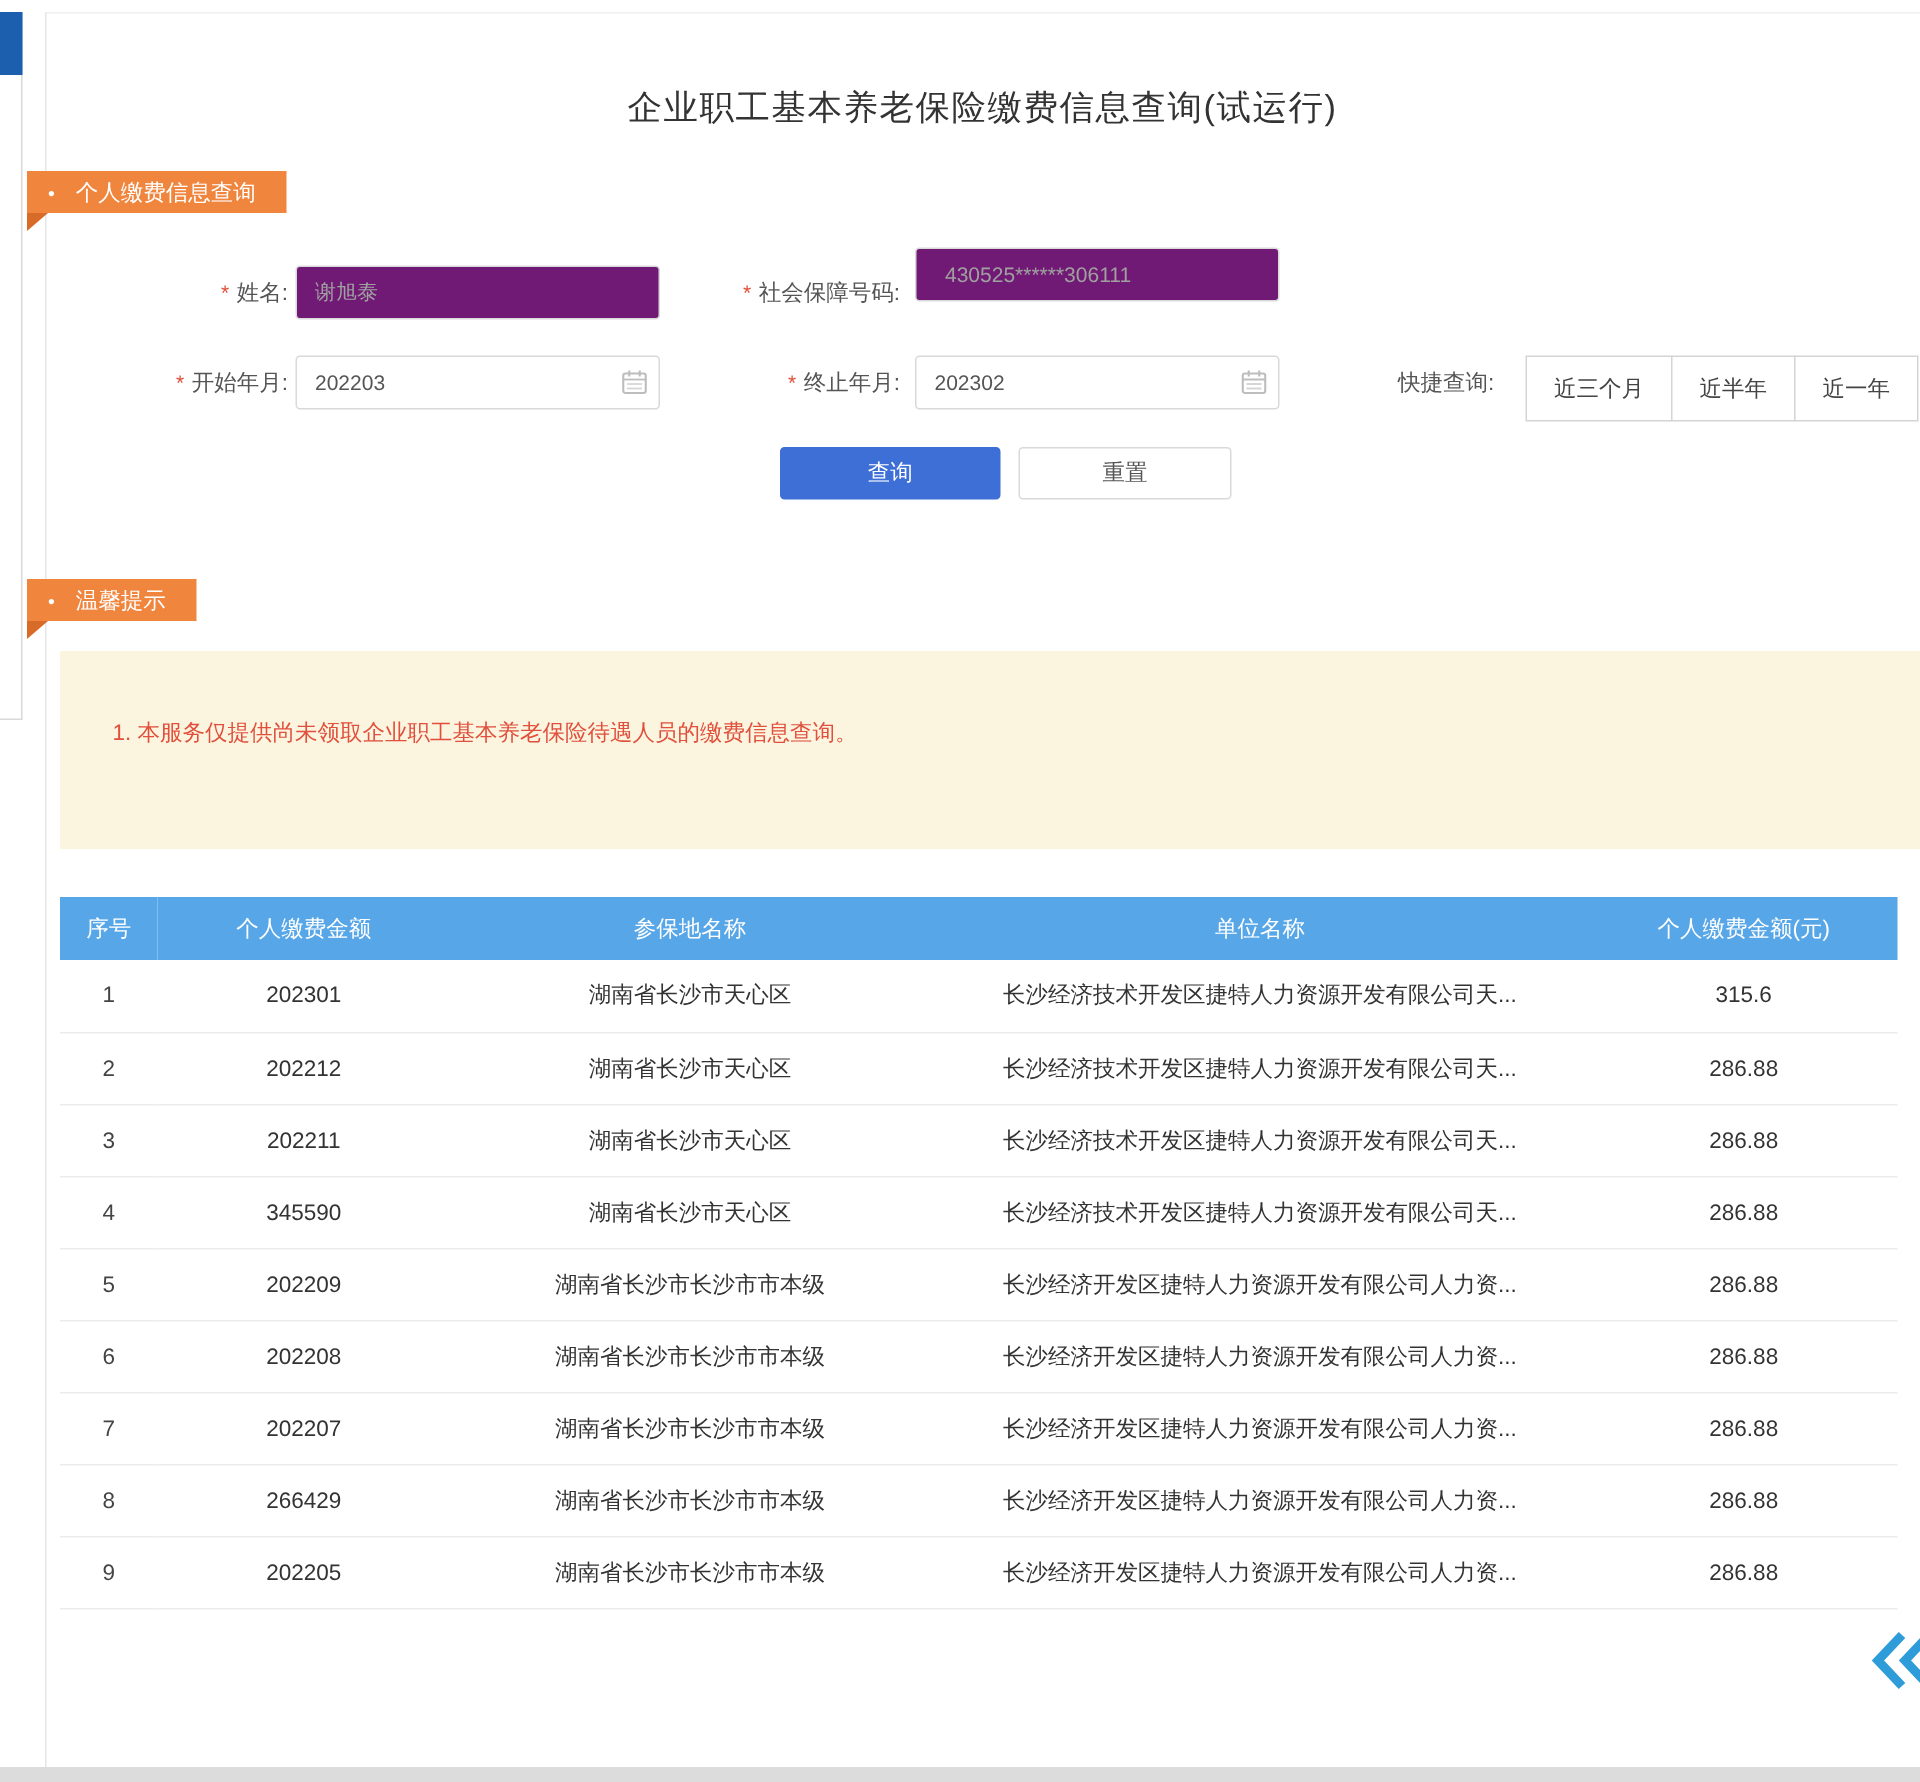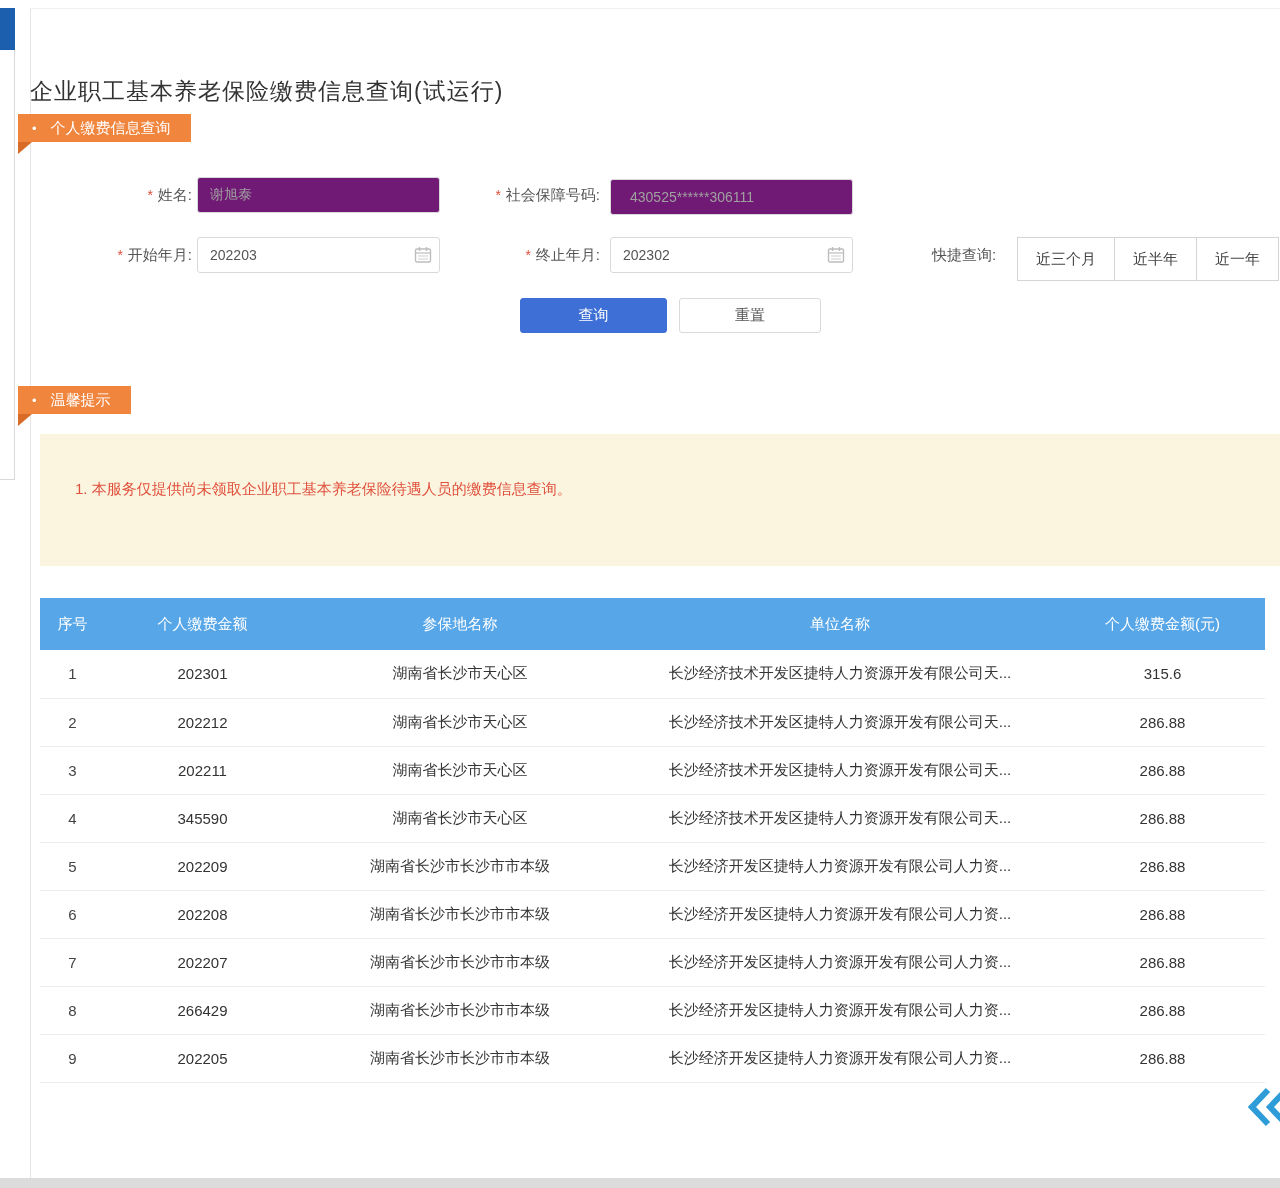--- a/index.html
+++ b/index.html
@@ -8,22 +8,22 @@
   .abs { position:absolute; }
 
   
   .left-strip { left:0; top:8px; width:15px; height:472px; background:#fff;
                 border-right:1px solid #d9d9d9; border-bottom:1px solid #d9d9d9; }
   .blue-tab   { left:0; top:8px; width:15px; height:42px; background:#1b5fae; }
   .main-panel { left:30px; top:8px; right:0; bottom:10px; background:#fff;
                 border-left:1px solid #e6e6e6; border-top:1px solid #f0f0f0; }
   .bottom-bar { left:0; bottom:0; width:1280px; height:10px; background:#dcdcdc; }
 
-  .page-title { left:30px; top:56px; width:1250px; text-align:left;
-                font-size:23px; color:#333; letter-spacing:1px;margin-top:20px; }
+  .page-title { left:30px; top:56px; width:1250px; text-align:center;
+                font-size:23px; color:#333; letter-spacing:1px; }
 
   
   .ribbon { height:28px; background:#f0853e; color:#fff; font-size:15px;
             display:flex; align-items:center; padding:0 20px 0 14px; z-index:3; }
   .ribbon .dot { font-size:13px; margin-right:14px; color:#fff; }
   .fold { width:14px; height:12px; background:#d96b28;
           clip-path:polygon(0 0,100% 0,0 100%); z-index:2; }
 
   
   .lbl { font-size:15px; color:#555; text-align:right; }
@@ -45,21 +45,21 @@
   .btn-plain   { width:142px; background:#fff; border:1px solid #d9d9d9; color:#555; }
 
   
   .notice { left:40px; top:434px; width:1240px; height:132px; background:#fbf5e0;
             padding:42px 16px 0 35px; }
   .tip-line { font-size:15px; color:#e0503c; line-height:25px; }
 
   
   .data-table { left:40px; top:598px; width:1225px; border-collapse:collapse; }
   .data-table th { background:#57a6e8; color:#fff; font-weight:normal; font-size:15px;
-                   height:52px; }
+                   height:42px; }
   .data-table td { height:48px; text-align:center; font-size:15px; color:#333;
                    background:#fff; border-bottom:1px solid #ececec; }
   .data-table tr td:first-child { color:#444; }
 
   .chevrons { left:1248px; top:1084px; color:#2e9cd8; }
 </style>
 </head>
 <body>
 
 <div class="abs left-strip"></div>
@@ -76,21 +76,21 @@
 <div class="abs fold" style="left:18px; top:142px;"></div>
 
 <div class="abs lbl" style="left:70px; top:186px; width:122px;">
   <span class="req">*</span><span>姓名:</span>
 </div>
 <input class="abs inp disabled" style="left: 197px; top: 177px;" readonly="" value="谢旭泰">
 
 <div class="abs lbl" style="left:455px; top:186px; width:145px;">
   <span class="req">*</span><span>社会保障号码:</span>
 </div>
-<input class="abs inp disabled" style="left: 610px; top: 179px; padding-left: 19px;" readonly="" value="430525******306111">
+<input class="abs inp disabled" style="left: 610px; top: 165px; padding-left: 19px;" readonly="" value="430525******306111">
 
 <div class="abs lbl" style="left:70px; top:246px; width:122px;">
   <span class="req">*</span><span>开始年月:</span>
 </div>
 <div class="abs date-wrap" style="left:197px; top:237px;">
   <input class="inp" style="width: 243px;" value="202203">
   <svg width="18" height="18" viewBox="0 0 18 18">
     <rect x="1.5" y="3" width="15" height="13" rx="1.5" fill="none" stroke="#bdbdbd" stroke-width="1.4"></rect>
     <line x1="5.5" y1="1" x2="5.5" y2="5" stroke="#bdbdbd" stroke-width="1.4"></line>
     <line x1="12.5" y1="1" x2="12.5" y2="5" stroke="#bdbdbd" stroke-width="1.4"></line>

